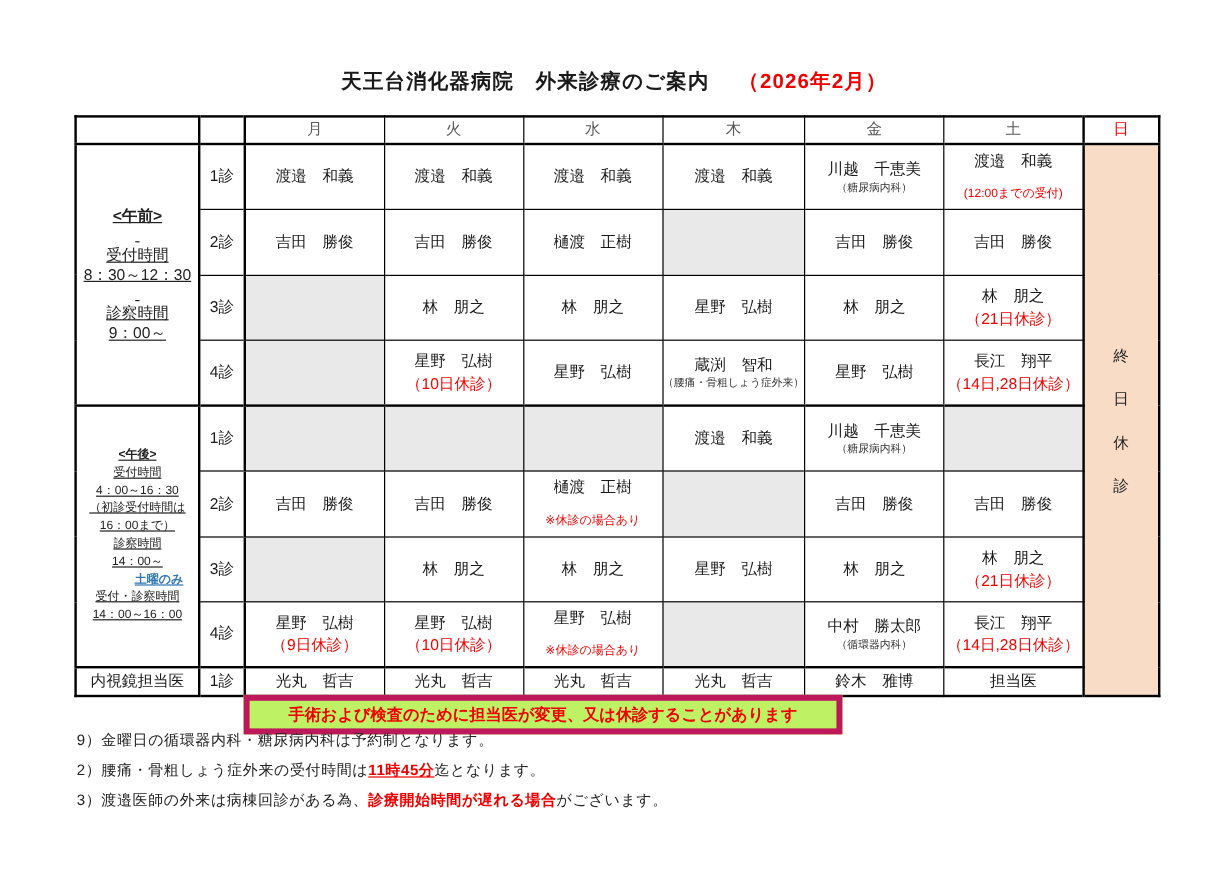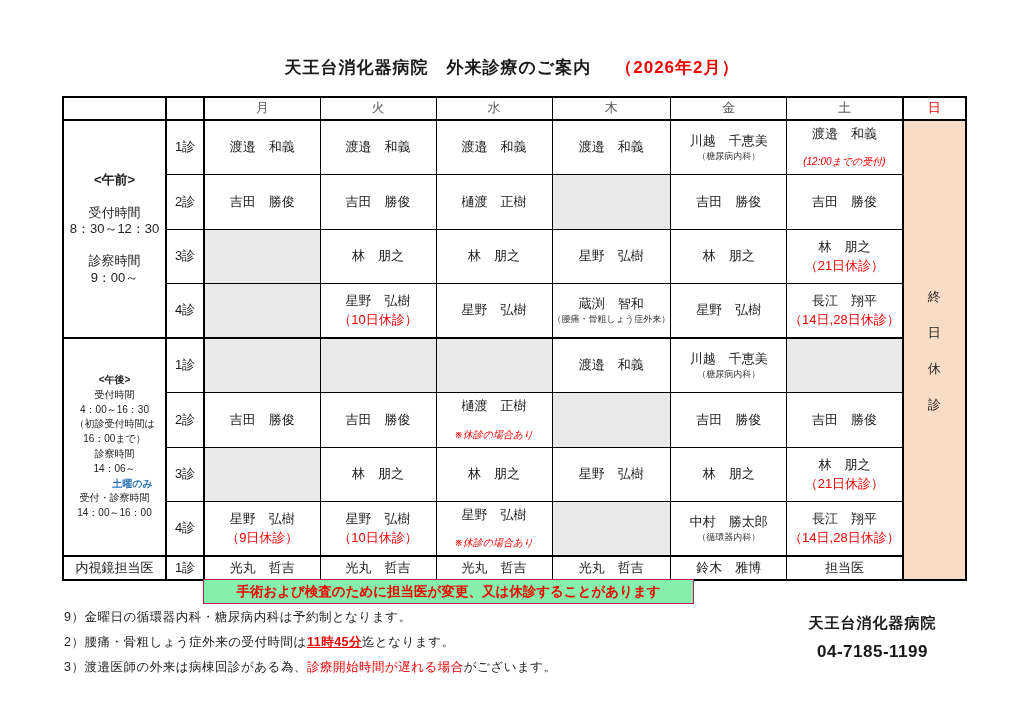--- a/index.html
+++ b/index.html
@@ -23,40 +23,40 @@
   tr.sec-top td{border-top:2px solid #000;}
   .br2{border-right:2px solid #000 !important;}
   .bl2{border-left:2px solid #000 !important;}
   .day-head{color:#595959;font-size:14px;}
   .sun-head{color:var(--red,#f00000);font-size:12px;}
   .gray{background:var(--graycell,#e9e9e9);}
   .sun-cell{background:var(--peach,#f9dcc6);font-size:18px;color:#222;vertical-align:middle;}
   .sun-cell div{margin:23px 0;line-height:1;}
   .label-cell{font-size:12px;line-height:1.7;color:#222;}
   .label-cell.pm{font-size:10px;line-height:1.48;}
-  .lbl-line{min-height:1.2em;}
+  .lbl-line{min-height:1.2em;text-decoration:underline;}
   .b{font-weight:bold;}
   .blue{color:var(--blue,#2e75b6);font-weight:bold;margin-left:36px;}
   .slot-cell{font-size:12px;margin-top:44px;}
   .nm{font-size:13px;}
   .note-red{color:var(--red,#f00000);font-size:13px;margin-top:3px;}
-  .note-red-sm{color:var(--red,#f00000);font-size:10px;margin-top:14px;white-space:nowrap;font-style:italic;}
+  .note-red-sm{color:var(--red,#f00000);font-size:10px;margin-top:14px;white-space:nowrap;}
   .note-dept{color:#333;font-size:9px;margin-top:2px;white-space:nowrap;}
   .endo-label{font-size:12px;}
   .endo-name{font-size:12.5px;}
 
   
   .notice{position:absolute;left:203px;top:579px;width:489px;height:23px;
-          border:1px solid #be185d;display:flex;align-items:center;justify-content:center;
-          color:var(--red,#f00000);font-weight:bold;font-size:13.5px;background:#86efac;}
+          border:5px solid #be185d;display:flex;align-items:center;justify-content:center;
+          color:var(--red,#f00000);font-weight:bold;font-size:13.5px;background:#bef264;}
 
   
   .footnotes{position:absolute;left:64px;top:609px;font-size:12.5px;color:#222;}
   .fn-line{margin-bottom:8px;letter-spacing:.5px;}
-  .fn-red-b{color:var(--red,#f00000);font-weight:normal;}
+  .fn-red-b{color:var(--red,#f00000);font-weight:bold;}
   .fn-red-bu{color:var(--red,#f00000);font-weight:bold;text-decoration:underline;}
 
   
   .contact{position:absolute;left:765px;top:614px;width:215px;text-align:center;}
   .contact .hname{font-size:15px;font-weight:bold;margin-bottom:9px;letter-spacing:1px;}
   .contact .phone{font-size:17px;font-weight:bold;letter-spacing:.5px;}
 </style>
 </head>
 <body>
 
@@ -190,21 +190,21 @@
           </td>
         </tr>
         <tr class="h-sched sec-top">
           <td class="label-cell br2 pm" rowspan="4">
             <div class="lbl-line b">&lt;午後&gt;</div>
             <div class="lbl-line">受付時間</div>
             <div class="lbl-line">4：00～16：30</div>
             <div class="lbl-line">（初診受付時間は</div>
             <div class="lbl-line">16：00まで）</div>
             <div class="lbl-line">診察時間</div>
-            <div class="lbl-line">14：06～</div>
+            <div class="lbl-line">14：00～</div>
             <div class="lbl-line blue">土曜のみ</div>
             <div class="lbl-line">受付・診察時間</div>
             <div class="lbl-line">14：00～16：00</div>
           </td>
           <td class="slot-cell br2">1診</td>
           <td class="sched-cell gray"></td>
           <td class="sched-cell gray"></td>
           <td class="sched-cell gray"></td>
           <td class="sched-cell">
             <div class="nm">渡邉　和義</div>
@@ -293,18 +293,14 @@
   </table>
 
   <div class="notice">手術および検査のために担当医が変更、又は休診することがあります</div>
 
   <div class="footnotes">
       <div class="fn-line"><span>9）金曜日の循環器内科・糖尿病内科は予約制となります。</span></div>
       <div class="fn-line"><span>2）腰痛・骨粗しょう症外来の受付時間は</span><span class="fn-red-bu">11時45分</span><span>迄となります。</span></div>
       <div class="fn-line"><span>3）渡邉医師の外来は病棟回診がある為、</span><span class="fn-red-b">診療開始時間が遅れる場合</span><span>がございます。</span></div>
     </div>
 
-  <div class="contact">
-    <div class="hname">天王台消化器病院</div>
-    <div class="phone">04-7185-1199</div>
-  </div>
 
 </div>
 
 </body></html>

